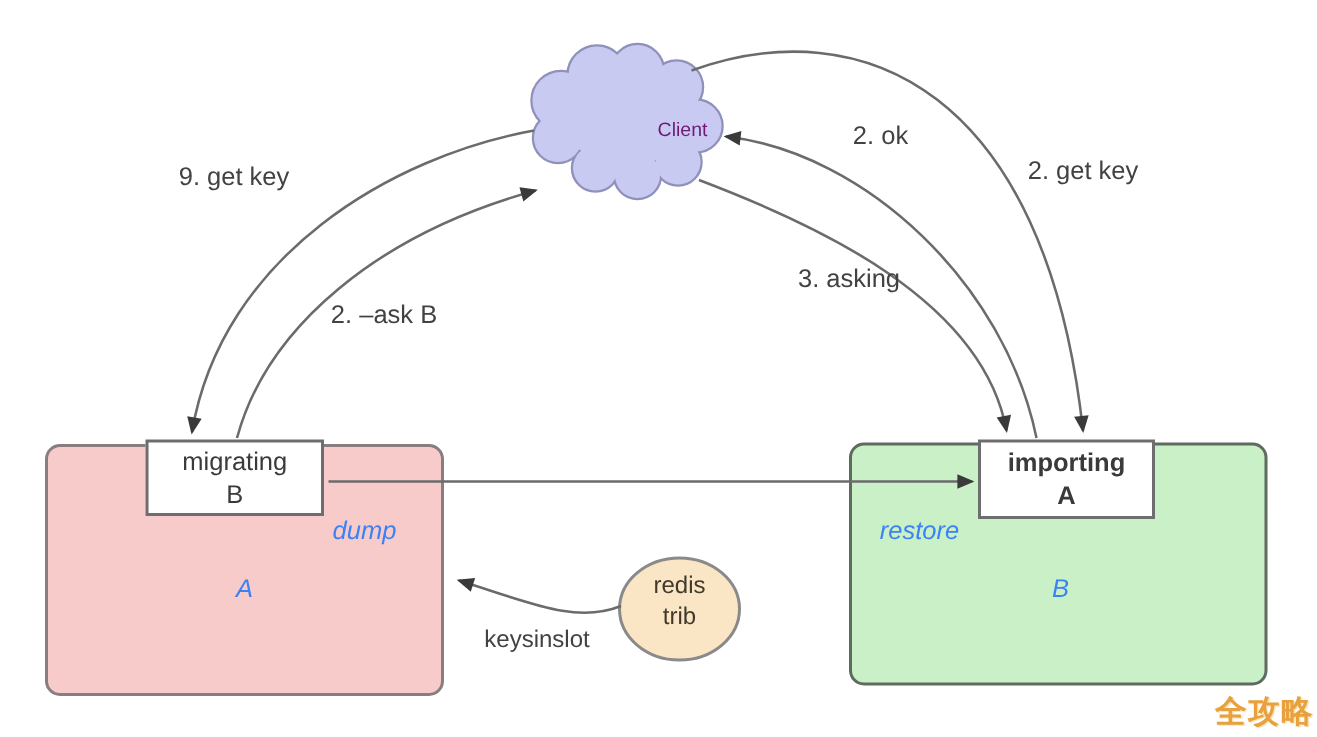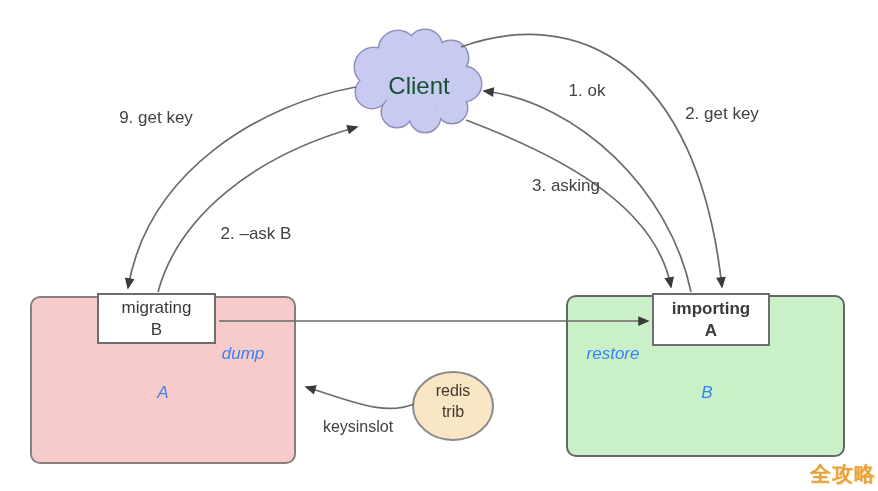--- a/index.html
+++ b/index.html
@@ -15,21 +15,21 @@
     position:absolute; background:#ffffff; border:2px solid #6e6e6e; box-sizing:border-box;
     display:flex; flex-direction:column; align-items:center; justify-content:center;
     font-size:17px; line-height:22px; color:#3a3a3a; z-index:2;
   }
   .tab-a { left:97px; top:293px; width:119px; height:51px; }
   .tab-b { left:652px; top:293px; width:118px; height:53px;font-weight:bold; }
   .lbl {
     position:absolute; transform:translate(-50%,-50%); white-space:nowrap;
     font-size:17px; color:#424242; z-index:6;
   }
-  .lbl-cloud { font-size:24px; color:#14532d; }
+  .lbl-cloud { font-size:13px; color:#701a75;margin-left:36px; }
   .lbl-node { font-size:17px; color:#3b82f6;font-style:italic; }
   .lbl-trib { text-align:center; font-size:16px; line-height:21px; color:#42392e; }
   .watermark {
     position:absolute; right:2px; bottom:3px; z-index:7;
     font-size:21px; font-weight:bold; letter-spacing:1px; color:#e8a13c;
     text-shadow:1px 1px 0 #fbe3b9;
   }
 </style>
 </head>
 <body>
@@ -90,23 +90,23 @@
       <path d="M 691,292 C 670,190 578,102 484,91" marker-end="url(#ah)"></path>
       <path d="M 461,47 C 575,6 697,60 722,287" marker-end="url(#ah)"></path>
       <path d="M 219,321 L 648,321" marker-end="url(#ah)"></path>
       <path d="M 414,404 C 384,416 354,402 306,387" marker-end="url(#ah)"></path>
     </g>
   </svg>
 
   <div class="lbl lbl-cloud" style="left:419px; top:86px;">Client</div>
 
   <div class="lbl" style="left:156px; top:118px;">9. get key</div>
-  <div class="lbl" style="left:256px; top:210px;margin-top:24px;">2. –ask B</div>
+  <div class="lbl" style="left:256px; top:210px;">2. –ask B</div>
   <div class="lbl" style="left:566px; top:186px;">3. asking</div>
-  <div class="lbl" style="left:587px; top:91px;">1. ok</div>
+  <div class="lbl" style="left:587px; top:91px;">2. ok</div>
   <div class="lbl" style="left:722px; top:114px;">2. get key</div>
   <div class="lbl" style="left:358px; top:427px; font-size:16px;">keysinslot</div>
 
   <div class="lbl lbl-node" style="left:243px; top:354px;">dump</div>
   <div class="lbl lbl-node" style="left:613px; top:354px;">restore</div>
   <div class="lbl lbl-node" style="left:163px; top:393px;">A</div>
   <div class="lbl lbl-node" style="left:707px; top:393px;">B</div>
 
   <div class="lbl lbl-trib" style="left:453px; top:401px;">
     <div>redis</div>

